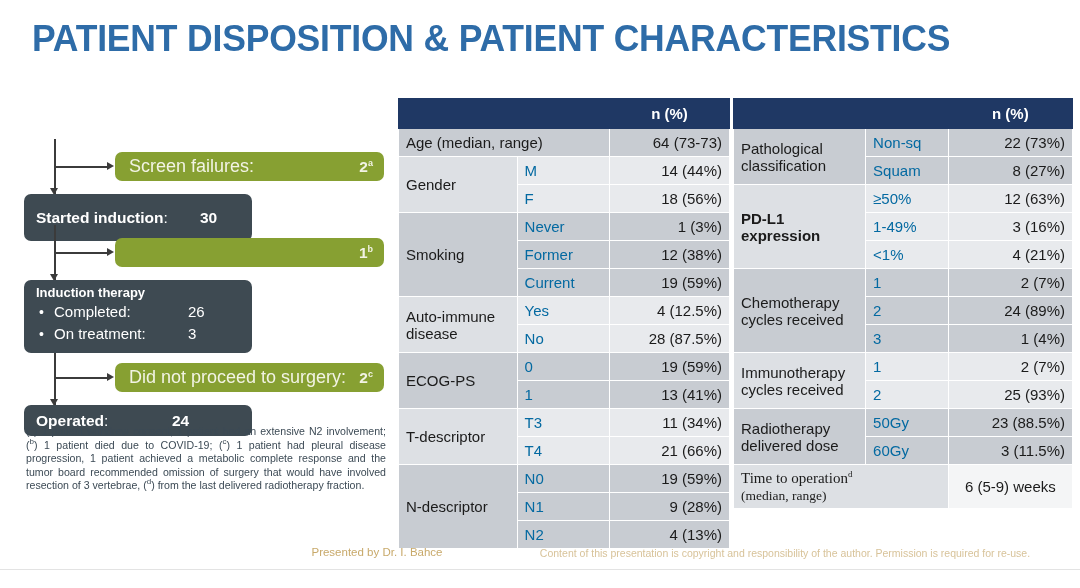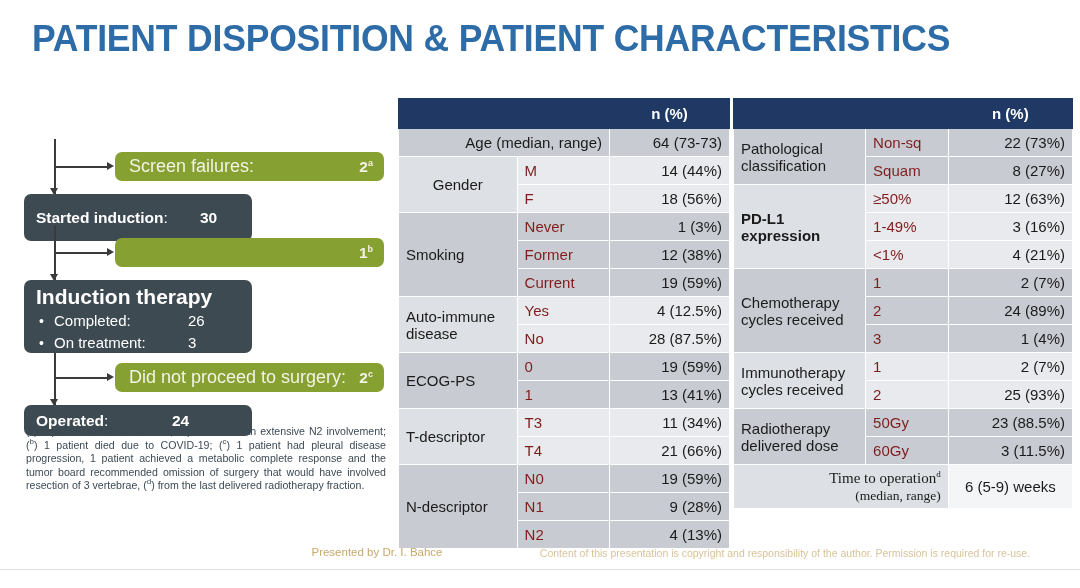--- a/index.html
+++ b/index.html
@@ -40,21 +40,21 @@
   .fbox.green .lbl{font-weight:normal;font-size:18px;}
   sup{font-size:9px;vertical-align:super;line-height:0;}
 
   .b-screened{left:6px;top:0px;width:220px;height:31px;padding-left:12px;}
   .b-screened .num{left:150px;}
   .g-screenfail{left:97px;top:44px;width:269px;height:29px;padding-left:14px;}
   .b-started{left:6px;top:86px;width:228px;height:47px;padding-left:12px;}
   .b-started .num{left:176px;}
   .g-failind{left:97px;top:130px;width:269px;height:29px;padding-left:14px;}
   .b-induction{left:6px;top:172px;width:228px;height:73px;display:block;padding:5px 0 0 12px;}
-  .b-induction .hdr{font-size:21px;font-weight:bold;margin-bottom:1px;}
+  .b-induction .hdr{font-size:13px;font-weight:bold;margin-bottom:1px;}
   .b-induction .li{font-size:15px;position:relative;padding-left:18px;height:22px;line-height:22px;}
   .b-induction .li:before{content:"•";position:absolute;left:3px;top:0;font-size:14px;}
   .b-induction .li .v{position:absolute;left:152px;top:0;font-weight:normal;}
   .g-nosurg{left:97px;top:255px;width:269px;height:29px;padding-left:14px;}
   .b-operated{left:6px;top:297px;width:228px;height:31px;padding-left:12px;}
   .b-operated .num{left:148px;}
 
   
   .vline{position:absolute;background:#3b3b3b;width:1.6px;}
   .hline{position:absolute;background:#3b3b3b;height:1.6px;}
@@ -83,30 +83,30 @@
     vertical-align:middle;
   }
   thead th{
     background:#1f3864;color:#ffffff;font-weight:bold;
     height:29px;border:1px solid #1f3864;
   }
   .lt{left:398px;top:98px;width:332px;}
   .rt{left:733px;top:98px;width:340px;}
   .cat{background:#c8ccd2;font-size:15px;color:#1b1b1b;}
   .cat.alt{background:#dde0e4;}
-  .sub{color:#7f1d1d;}
+  .sub{color:#0369a1;}
   .sub.s-dk{background:#c8ccd2;}
   .sub.s-lt{background:#e8eaed;}
   .val{text-align:right;}
   .val.v-dk{background:#c8ccd2;}
   .val.v-lt{background:#e8eaed;}
   .val.v-wh{background:#f4f5f6;}
   .cat.c-wh{background:#dde0e4;}
   .rowh{height:28px;}
-  .wide{text-align:right;}
+  .wide{text-align:left;}
 
   
   .footer-rule{position:absolute;left:0;top:569px;width:1080px;height:1px;background:#e3e3e3;}
   .logo{position:absolute;left:18px;top:532px;height:30px;display:flex;align-items:flex-end;}
   .paris{
     background:#1f3864;color:#ffffff;
     font-size:8.5px;font-weight:bold;line-height:9.5px;
     padding:3px 4px;border-radius:1px;text-align:center;
     letter-spacing:0.3px;
   }
@@ -202,21 +202,21 @@
         <th colspan="2" style="background:#1f3864;border-color:#1f3864;"></th>
         <th style="width:125px;text-align:center;">n (%)</th>
       </tr>
     </thead>
     <tbody>
         <tr class="rowh">
           <td colspan="2" class="cat wide" style="width: 206px;">Age (median, range)</td>
           <td class="val v-dk">64 (73-73)</td>
         </tr>
         <tr class="rowh">
-          <td rowspan="2" class="cat alt" style="width: 118px; text-align: center;">Gender</td>
+          <td rowspan="2" class="cat alt" style="width: 118px;">Gender</td>
           <td class="sub s-lt" style="width: 88px;">M</td>
           <td class="val v-lt">14 (44%)</td>
         </tr>
         <tr class="rowh">
           <td class="sub s-lt" style="width: 88px;">F</td>
           <td class="val v-lt">18 (56%)</td>
         </tr>
         <tr class="rowh">
           <td rowspan="3" class="cat" style="width: 118px;">Smoking</td>
           <td class="sub s-dk" style="width: 88px;">Never</td>

